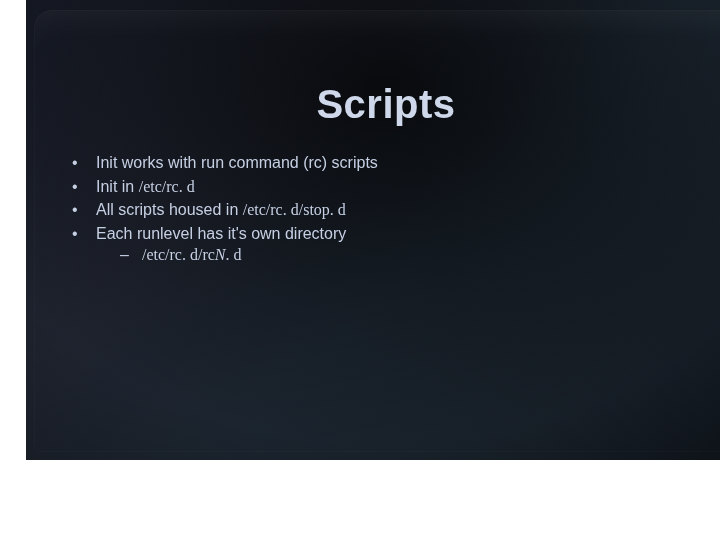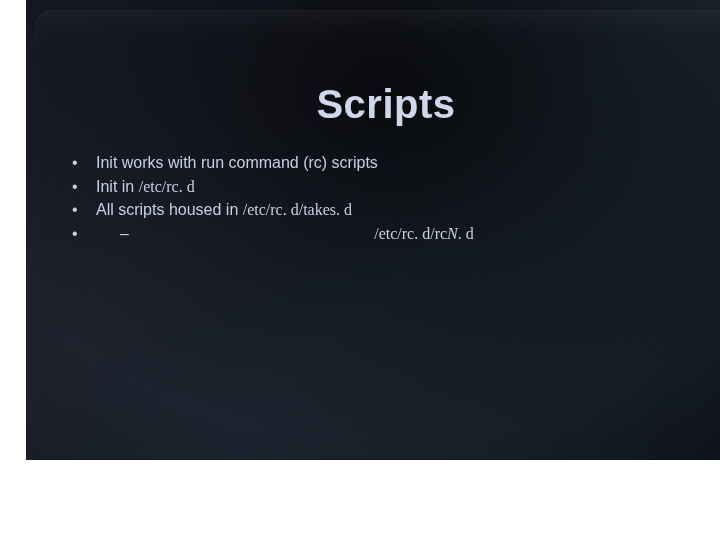--- a/index.html
+++ b/index.html
@@ -63,21 +63,20 @@
     content: "•";
     position: absolute;
     left: 6px;
     top: 0;
     color: #c6d0e4;
   }
   ul.sub {
     list-style: none;
     padding: 0;
     margin: 2px 0 0 24px;
-    text-align: center;
   }
   ul.sub > li {
     position: relative;
     padding-left: 22px;
   }
   ul.sub > li::before {
     content: "–";
     position: absolute;
     left: 0;
     top: 0;
@@ -97,25 +96,26 @@
 
       <li>
         <span>Init works with run command (rc) scripts</span>
       </li>
 
       <li>
         <span>Init in </span><span class="mono">/etc/rc. d</span>
       </li>
 
       <li>
-        <span>All scripts housed in </span><span class="mono">/etc/rc. d/takes. d</span>
+        <span>All scripts housed in </span><span class="mono">/etc/rc. d/stop. d</span>
       </li>
 
 
       <li>
+        <span>Each runlevel has it's own directory</span>
         <ul class="sub">
           <li>
             <span class="mono">/etc/rc. d/rc</span><span class="mono" style="font-style:italic;">N</span><span class="mono">. d</span>
           </li>
         </ul>
       </li>
 
     </ul>
   </div>
 </div>

